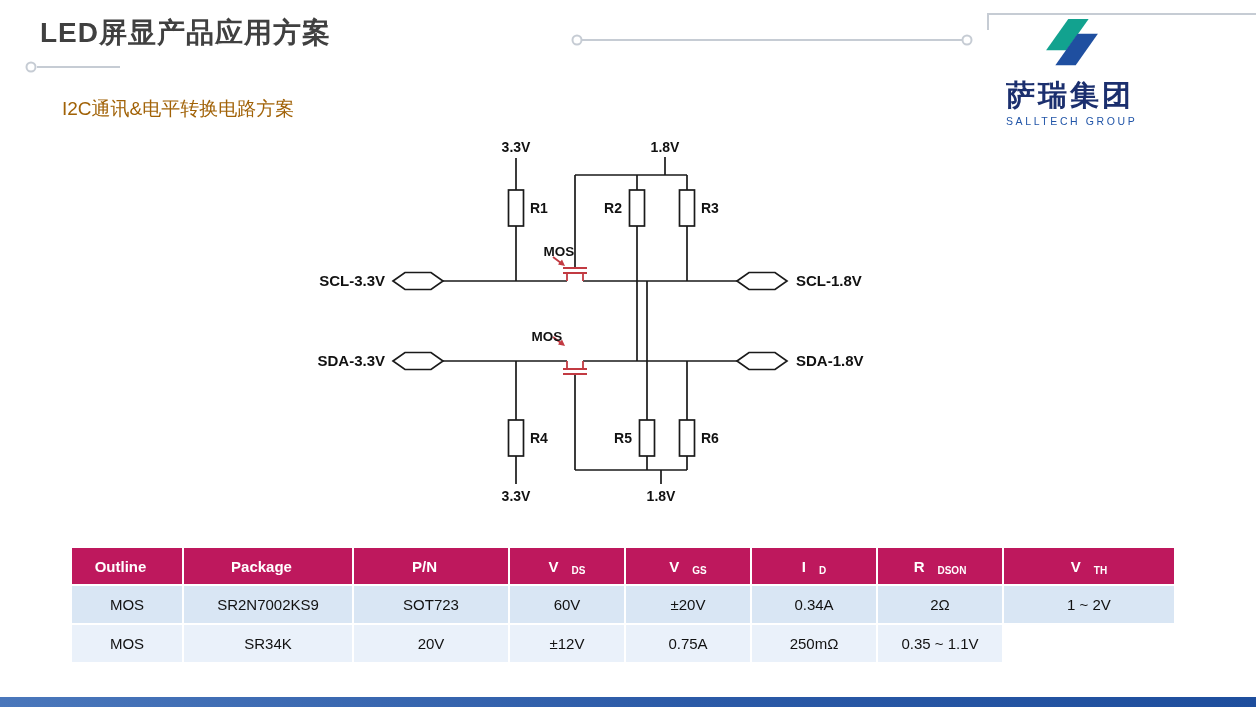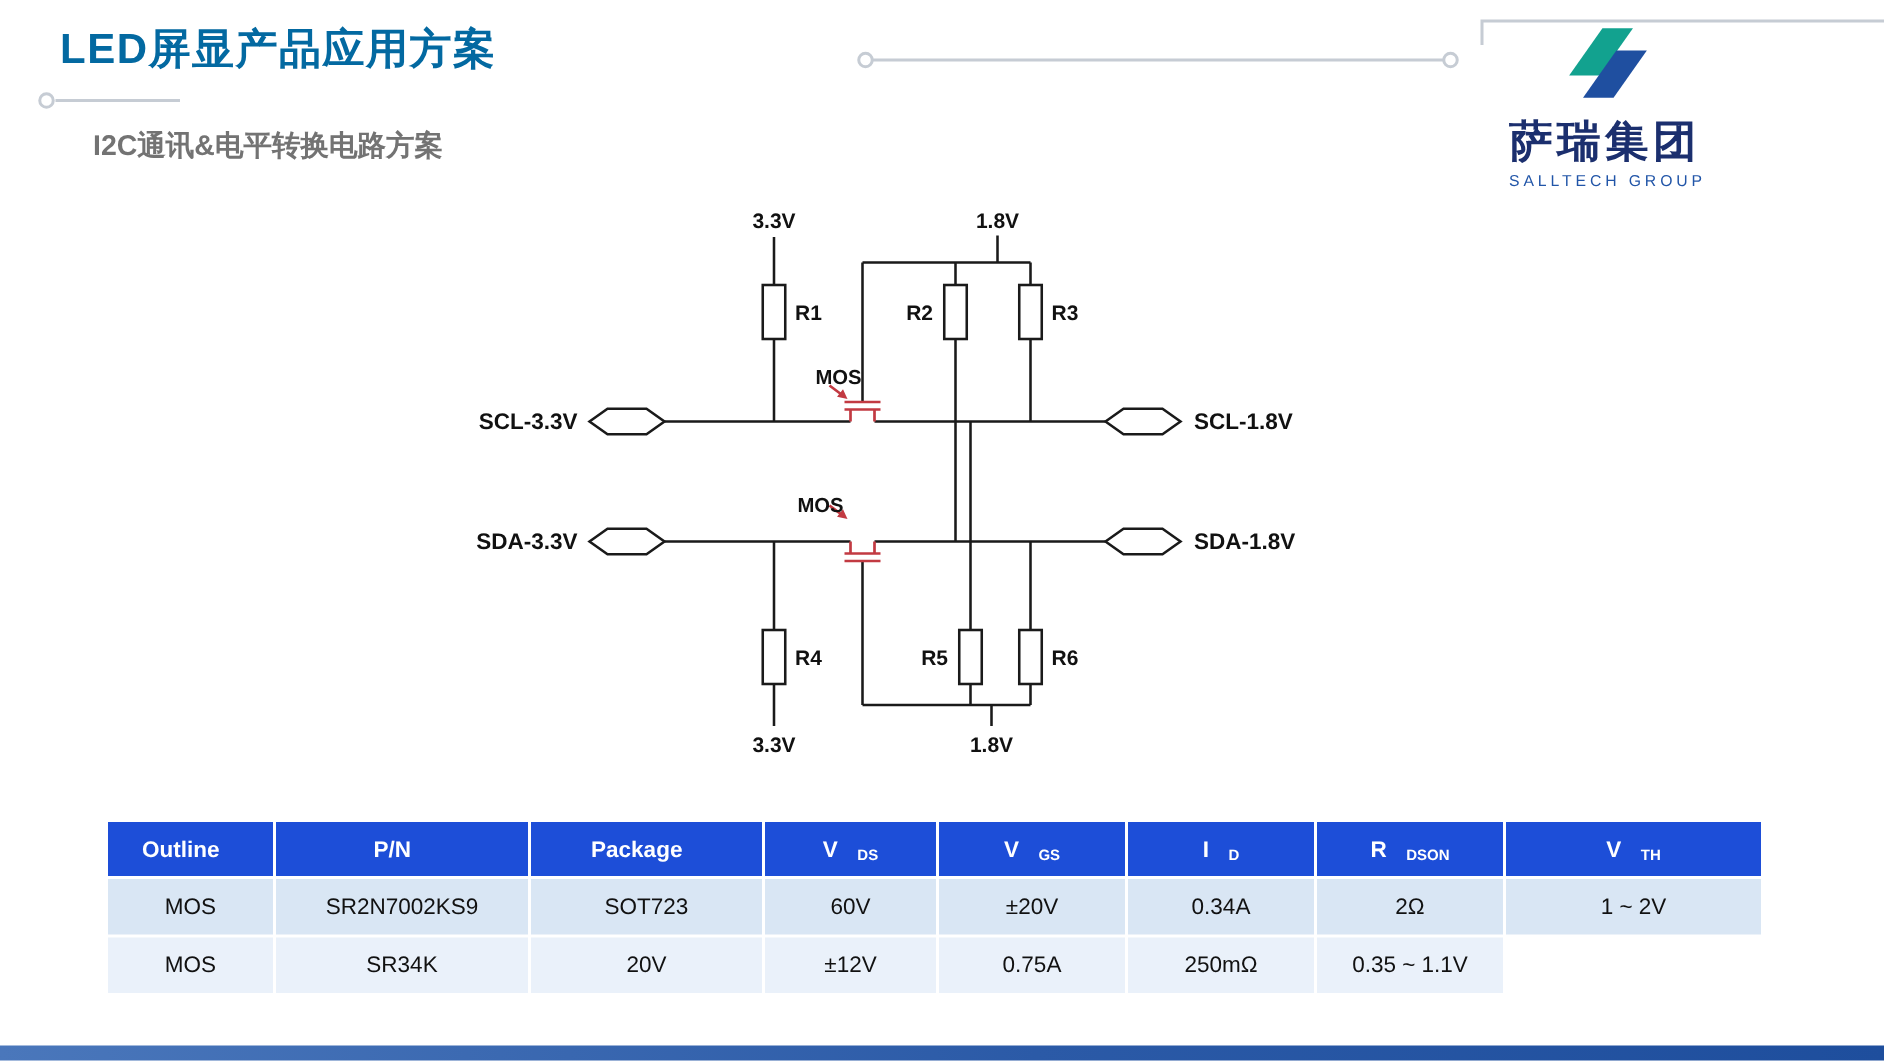--- a/index.html
+++ b/index.html
@@ -1,31 +1,31 @@
 <!DOCTYPE html>
 <html><head>
 <meta charset="utf-8">
 <style>
   html,body{margin:0;padding:0;}
   body{width:1256px;height:707px;position:relative;overflow:hidden;background:#ffffff;
        font-family:"Liberation Sans","DejaVu Sans",sans-serif;}
   .page-title{position:absolute;left:40px;top:14px;font-size:28px;font-weight:bold;
-       color:#0369a1;letter-spacing:1px;}
+       color:#404040;letter-spacing:1px;}
   .decor{position:absolute;left:0;top:0;pointer-events:none;}
   .logo{position:absolute;left:1006px;top:12px;display:flex;align-items:center;gap:8px;flex-direction:column;}
   .logo-text{display:flex;flex-direction:column;}
   .logo-company{font-size:29px;font-weight:bold;color:#1B2F6E;letter-spacing:3px;line-height:1.1;}
   .logo-group{font-size:10.5px;color:#2155A8;letter-spacing:2.6px;margin-top:3px;text-align:right;}
-  .subtitle{position:absolute;left:62px;top:84px;font-size:19px;font-weight:bold;color:#737373;}
+  .subtitle{position:absolute;left:62px;top:96px;font-size:19px;font-weight:normal;color:#a16207;}
   .circuit{position:absolute;left:300px;top:130px;}
   .circuit text{font-family:"Liberation Sans","DejaVu Sans",sans-serif;font-weight:bold;fill:#111;}
   .t14{font-size:14px;} .t15{font-size:15px;} .t13{font-size:13.5px;}
   .spec-table{position:absolute;left:72px;top:548px;width:1102px;display:grid;
        grid-template-columns:110px 168px 154px 114px 124px 124px 124px 170px;gap:2px;}
-  .th{background:#1d4ed8;color:#fff;font-weight:bold;font-size:15px;height:36px;
+  .th{background:#be185d;color:#fff;font-weight:bold;font-size:15px;height:36px;
        display:flex;align-items:center;justify-content:center;}
   .th .sub{font-size:10px;transform:translateY(4px);margin-left:13px;}
   .td{font-size:15px;height:37px;display:flex;align-items:center;justify-content:center;color:#111;}
   .ra{background:#D9E6F4;}
   .rb{background:#EAF1FA;}
   .bottom-bar{position:absolute;left:0;bottom:0;width:1256px;height:10px;
        background:linear-gradient(90deg,#4A77BB 0%,#2B5AA7 55%,#1E4E9D 100%);}
 </style>
 </head>
 <body>
@@ -114,25 +114,25 @@
     <text class="t14" x="516" y="501" text-anchor="middle">3.3V</text>
     <text class="t14" x="661" y="501" text-anchor="middle">1.8V</text>
   </svg>
 
   <div class="spec-table">
     <div class="th">
         <span>Outline</span>
         <span class="sub"></span>
       </div>
     <div class="th">
-        <span>P/N</span>
+        <span>Package</span>
         <span class="sub"></span>
       </div>
     <div class="th">
-        <span>Package</span>
+        <span>P/N</span>
         <span class="sub"></span>
       </div>
     <div class="th">
         <span>V</span>
         <span class="sub">DS</span>
       </div>
     <div class="th">
         <span>V</span>
         <span class="sub">GS</span>
       </div>

